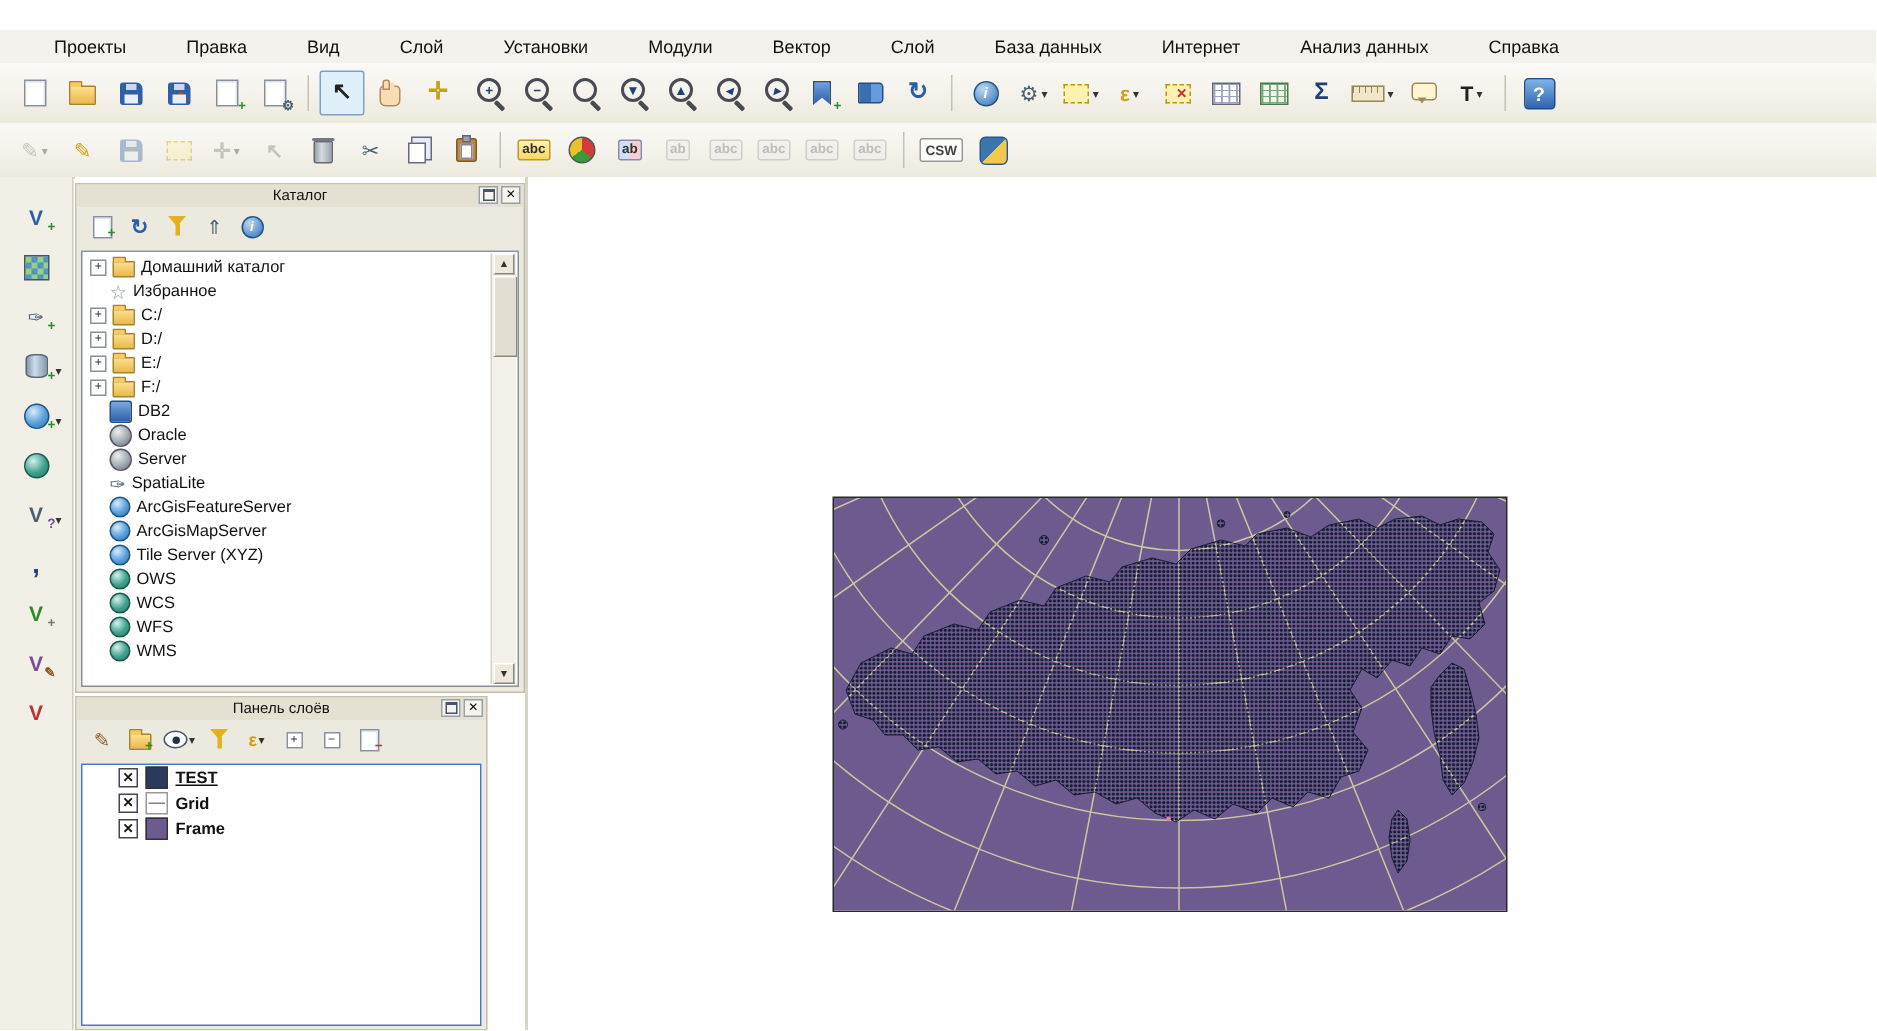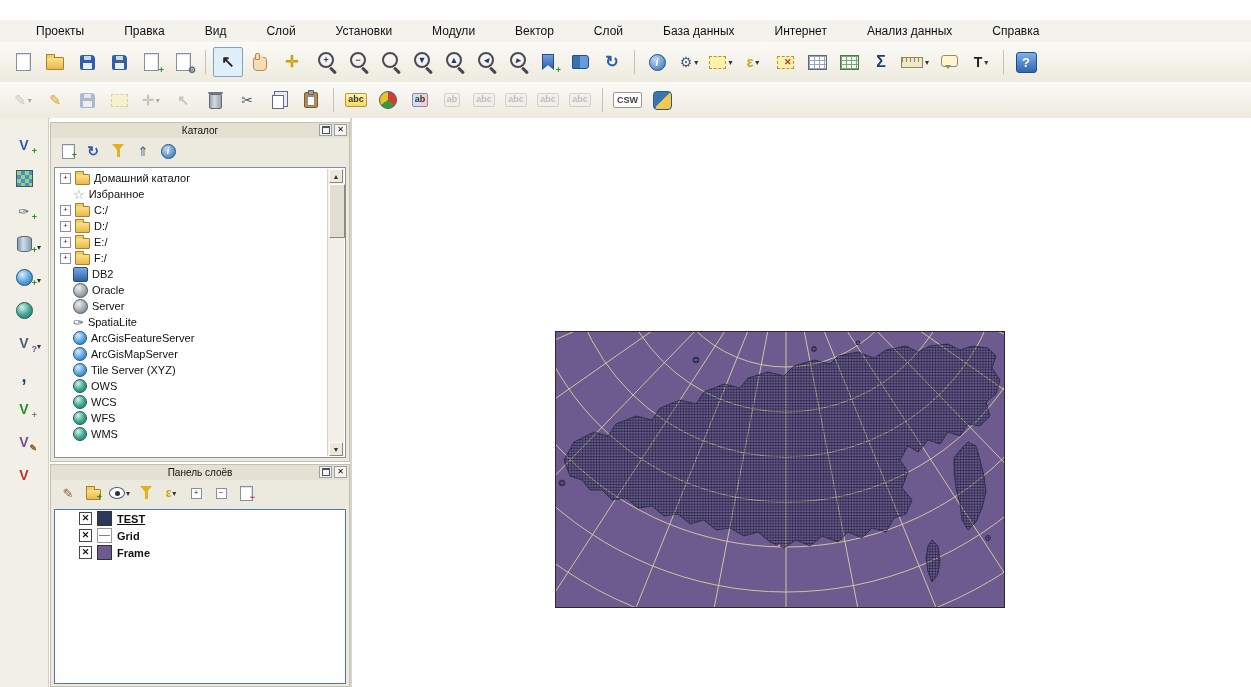--- a/index.html
+++ b/index.html
@@ -539,21 +539,21 @@
           </div>
       </div>
       <div class="sbar">
         <button class="sb-btn sb-up">▲</button>
         <div class="sb-thumb"></div>
         <button class="sb-btn sb-down">▼</button>
       </div>
     </div>
   </div>
 
-  <div class="panel" style="left:50px;top:464px;width:300px;height:223px;">
+  <div class="panel" style="left:50px;top:464px;width:275px;height:223px;">
     <div class="panel-title">
       <span>Панель слоёв</span>
       <button class="pt-btn pt-float"></button>
       <button class="pt-btn pt-close">✕</button>
     </div>
     <div class="panel-toolbar">
       <button class="ptbtn">
           <span class="g s13 c-brown">✎</span>
         </button>
       <button class="ptbtn">

